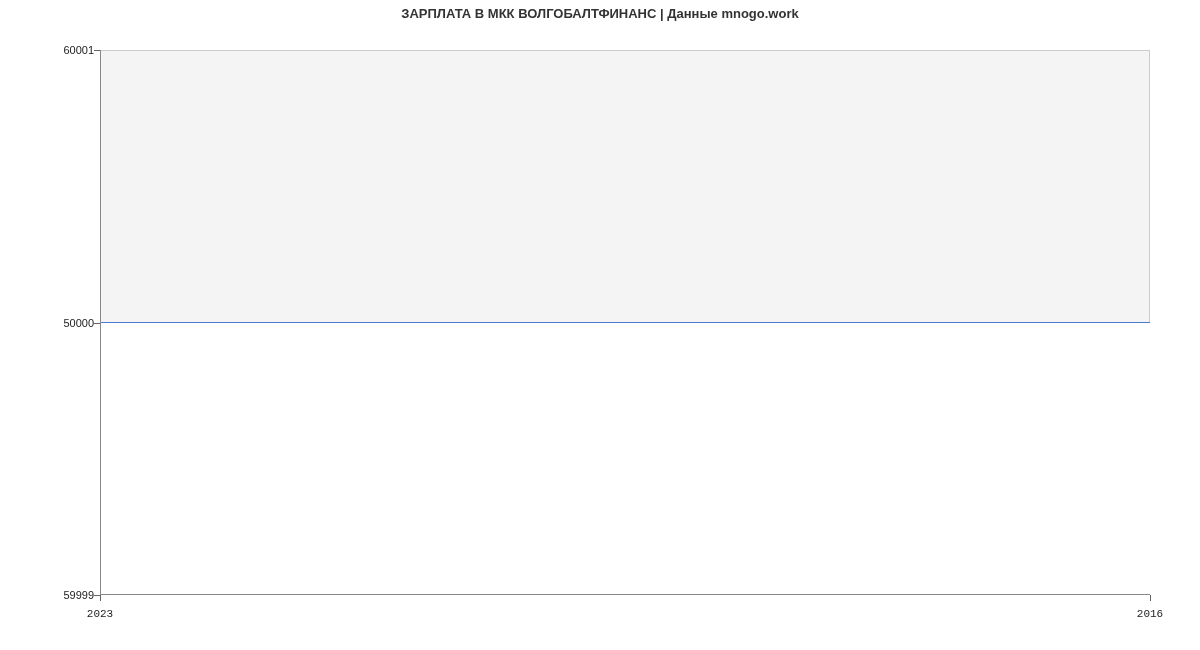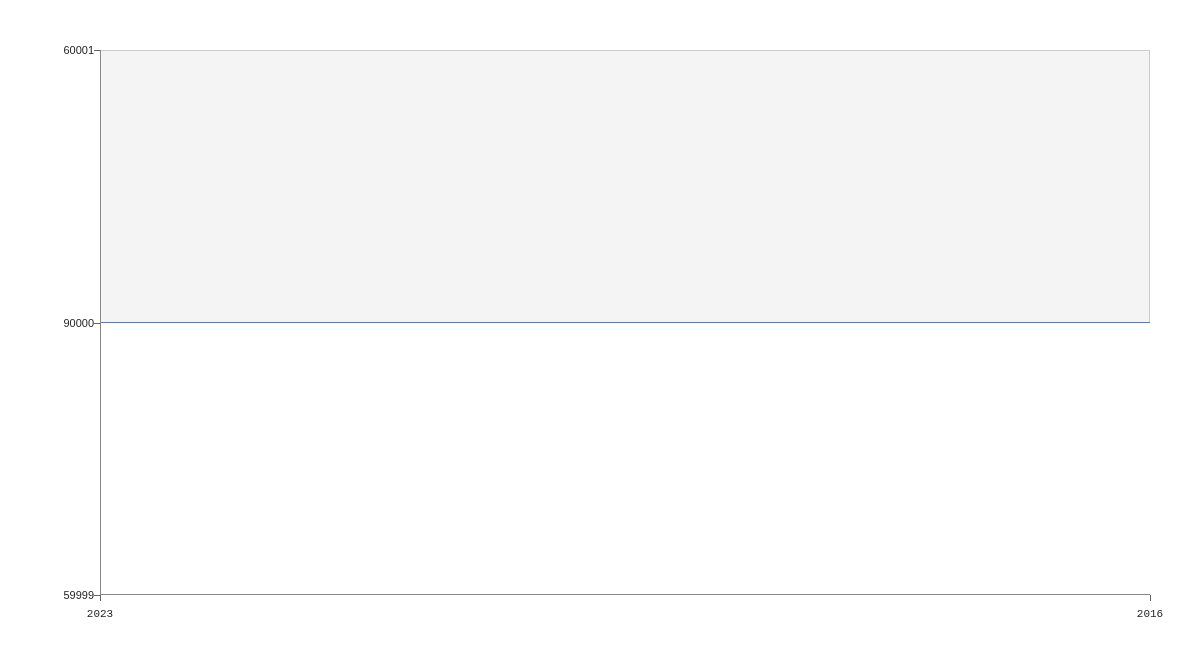--- a/index.html
+++ b/index.html
@@ -76,27 +76,28 @@
       color: #222;
       transform: translateX(-50%);
       white-space: nowrap;
       font-family: Liberation Mono, monospace;
     }
   </style>
 </head>
 <body>
 
 <div class="chart-container">
+  <div class="chart-title">ЗАРПЛАТА В МКК ВОЛГОБАЛТФИНАНС | Данные mnogo.work</div>
 
   <div class="y-tick" style="top:595px"></div>
   <div class="y-tick" style="top:322.5px"></div>
   <div class="y-tick" style="top:50px"></div>
 
   <div class="y-label" style="top:595px">59999</div>
-  <div class="y-label" style="top:322.5px">90000</div>
+  <div class="y-label" style="top:322.5px">50000</div>
   <div class="y-label" style="top:50px">60001</div>
 
   <div class="x-tick" style="left:100px"></div>
   <div class="x-tick" style="left:1150px"></div>
 
   <div class="x-label" style="left:100px">2023</div>
   <div class="x-label" style="left:1150px">2016</div>
 
   <div class="plot-area">
     <div class="shaded-top"></div>

